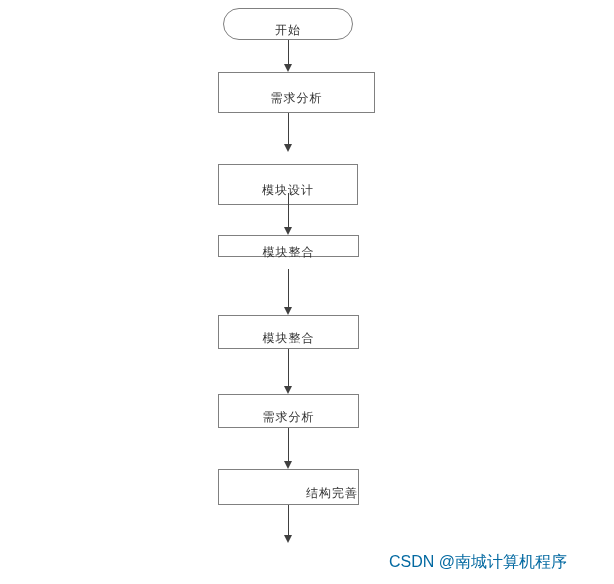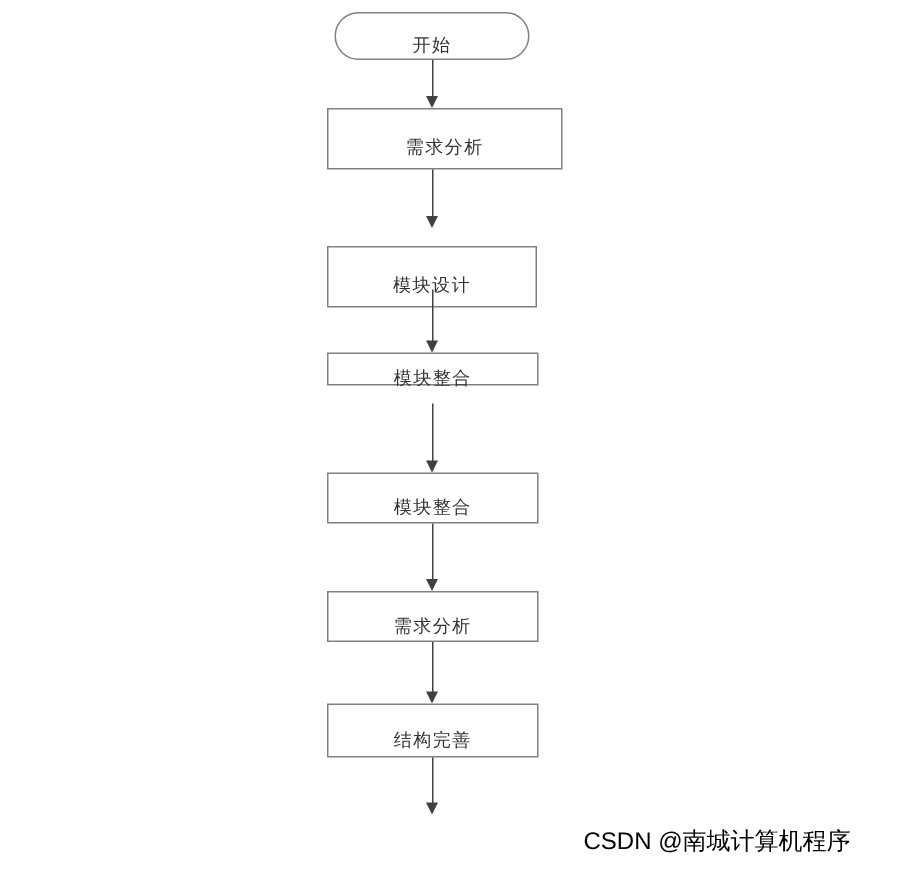--- a/index.html
+++ b/index.html
@@ -60,21 +60,21 @@
     border-left: 4.5px solid transparent;
     border-right: 4.5px solid transparent;
     border-top: 8px solid #404040;
   }
   .watermark {
     position: absolute;
     left: 389px;
     top: 552px;
     font-size: 16px;
     line-height: 20px;
-    color: #000000;
+    color: #0369a1;
     white-space: nowrap;
     font-family: "Liberation Sans", sans-serif;
   }
 </style>
 </head>
 <body>
 
 <div class="canvas">
 
   <div class="node terminator" style="left:223px; top:8px; width:130px; height:32px;">
@@ -124,21 +124,21 @@
 
   <div class="node process" style="left:218px; top:394px; width:141px; height:34px;">
     <span class="node-label">需求分析</span>
   </div>
 
   <div class="arrow" style="top:428px; height:41px;">
     <div class="arrow-line"></div>
     <div class="arrow-head"></div>
   </div>
 
-  <div class="node process" style="left:218px; top:469px; width:141px; height:36px;">
+  <div class="node process" style="left:218px; top:469px; width:141px; height:36px;justify-content:flex-end;">
     <span class="node-label">结构完善</span>
   </div>
 
   <div class="arrow" style="top:505px; height:38px;">
     <div class="arrow-line"></div>
     <div class="arrow-head"></div>
   </div>
 
 
   <div class="watermark">CSDN @南城计算机程序</div>

